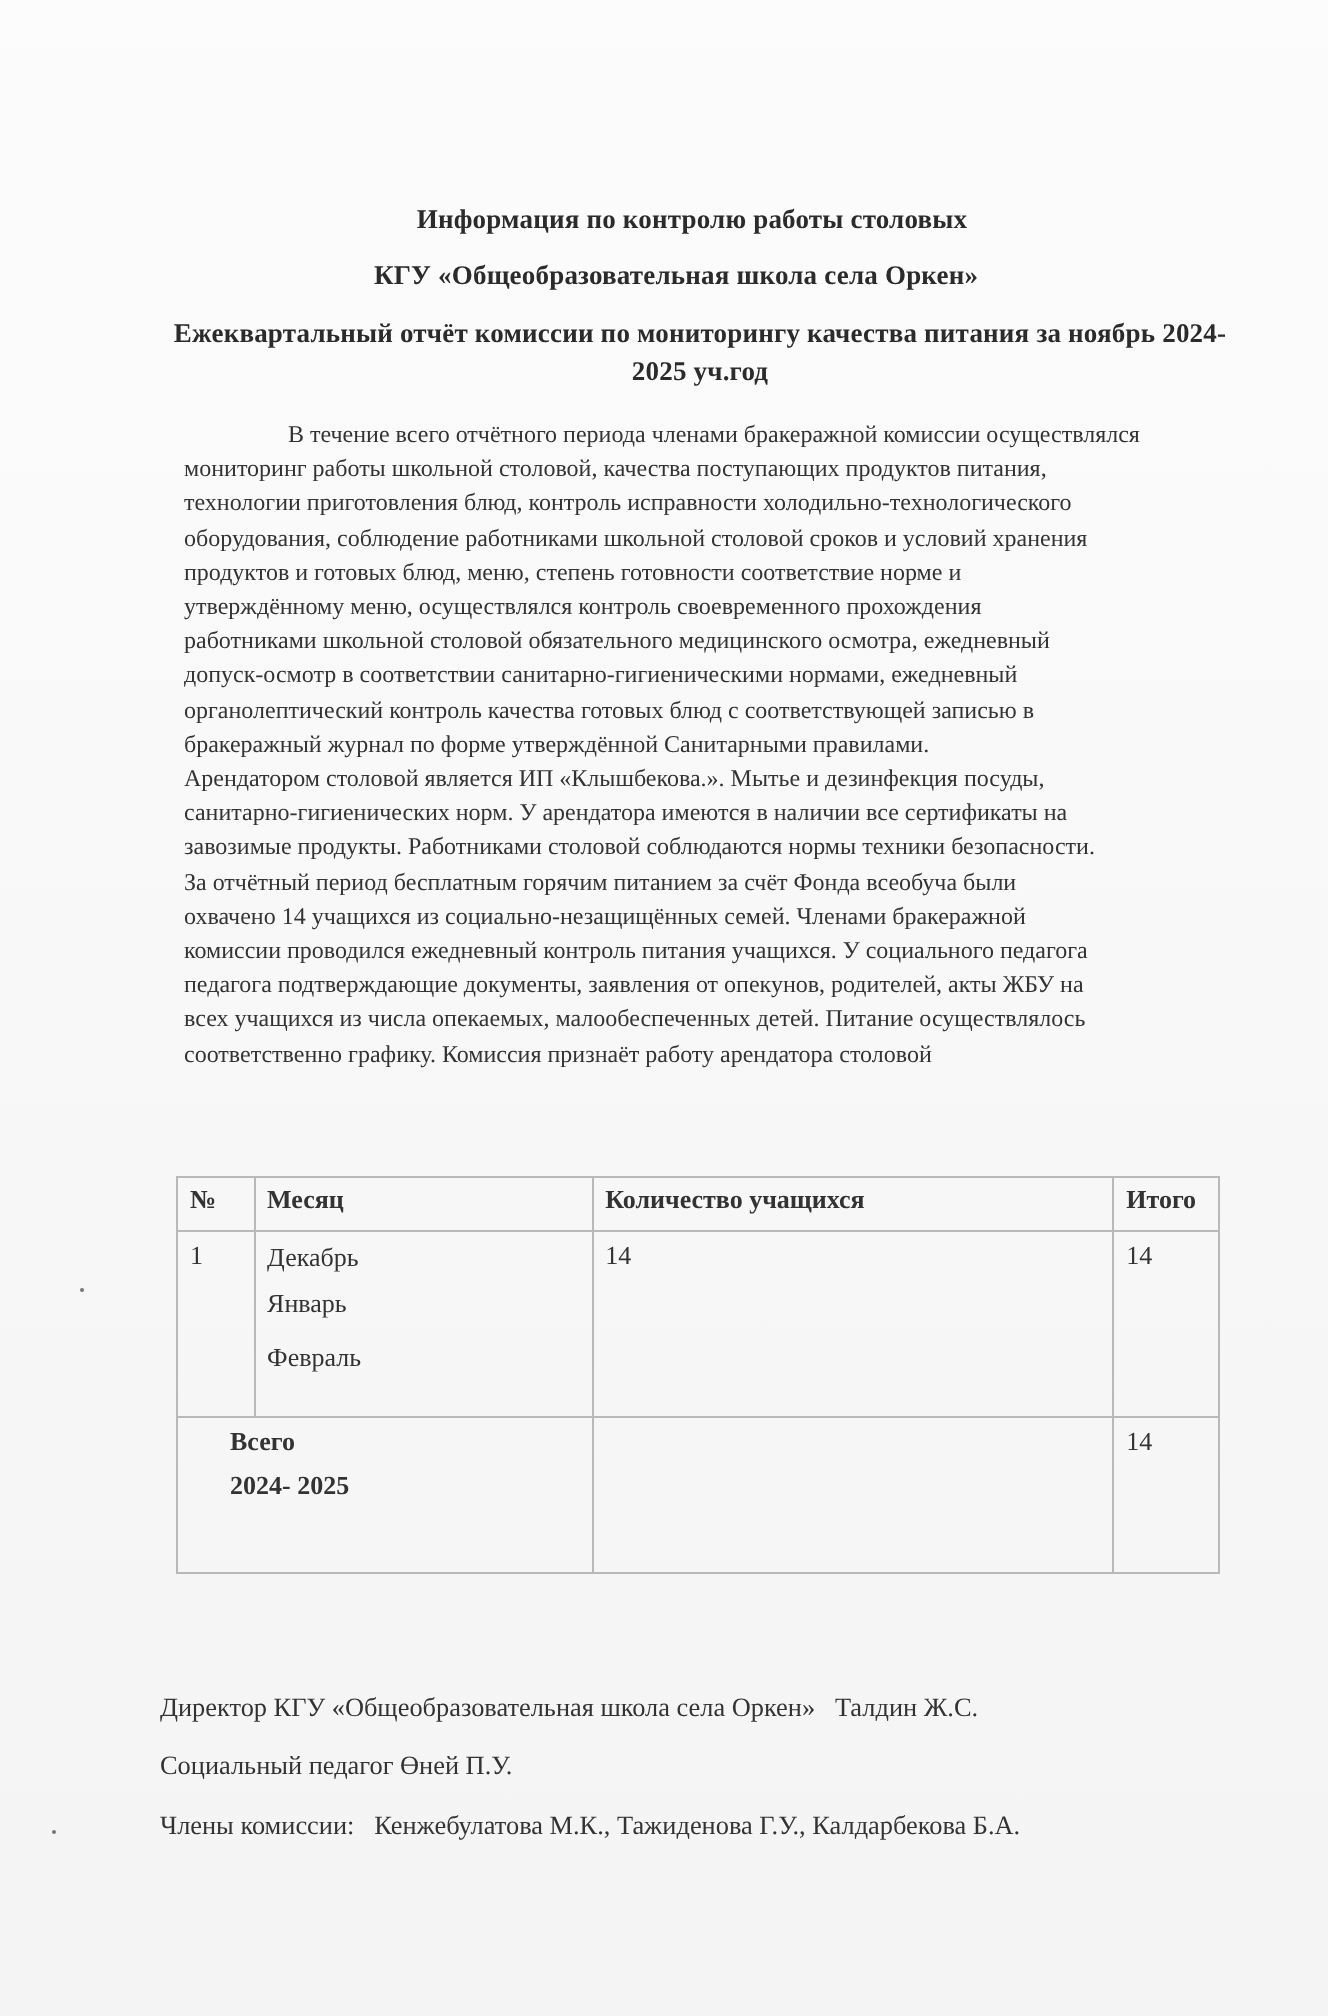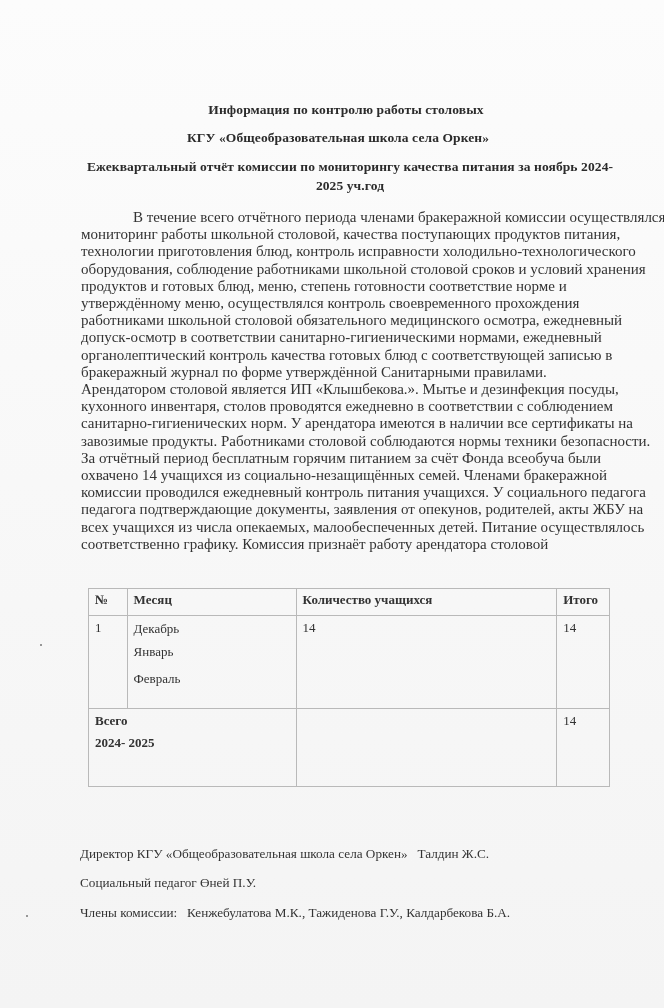--- a/index.html
+++ b/index.html
@@ -30,23 +30,23 @@
     font-size: 13.5px;
     color: #2b2b2b;
     letter-spacing: 0.1px;
   }
   #t1 { top: 102px; }
   #t2 { top: 130px; left: 6px; }
   #t3 { top: 157px; left: 24px; width: 652px; line-height: 19px; }
 
   .para {
     position: absolute;
-    left: 81px;
+    left: 92px;
     width: 540px;
-    font-size: 15px;
+    font-size: 12px;
     line-height: 17.2px;
     color: #333;
   }
   .para .line { display: block; white-space: nowrap; }
   #p1 { top: 209px; }
   .indent { padding-left: 52px; }
 
   table.report {
     position: absolute;
     left: 88px;
@@ -64,21 +64,21 @@
   }
   table.report th { font-weight: bold; height: 19px; padding-top: 3px; }
   .col-num { width: 26px; }
   .col-month { width: 160px; }
   .col-count { width: 254px; }
   .col-total { width: 40px; }
   .month-line { display: block; line-height: 27px; }
   .month-first { line-height: 18px; }
   .row-data td { height: 84px; }
   .row-total td { height: 69px; padding-top: 10px; }
-  .total-label { font-weight: bold; display: block; line-height: 27px; }
+  .total-label { font-weight: bold; display: block; line-height: 27px; margin-left: 20px; }
   .total-label:first-child { line-height: 16px; }
   th.th-total { padding-top: 7px; }
   td.td-total-value { padding-top: 8px; }
 
   .sig {
     position: absolute;
     left: 80px;
     font-size: 13.2px;
     color: #333;
     white-space: pre;
@@ -111,21 +111,20 @@
       <span class="line">мониторинг работы школьной столовой, качества поступающих продуктов питания,</span>
       <span class="line">технологии приготовления блюд, контроль исправности   холодильно-технологического</span>
       <span class="line">оборудования, соблюдение работниками школьной столовой сроков и условий хранения</span>
       <span class="line">продуктов и готовых блюд, меню, степень готовности соответствие норме и</span>
       <span class="line">утверждённому меню, осуществлялся контроль своевременного прохождения</span>
       <span class="line">работниками школьной столовой обязательного медицинского осмотра,   ежедневный</span>
       <span class="line">допуск-осмотр в соответствии санитарно-гигиеническими нормами, ежедневный</span>
       <span class="line">органолептический контроль качества готовых блюд  с соответствующей записью  в</span>
       <span class="line">бракеражный журнал по форме утверждённой Санитарными правилами.</span>
       <span class="line">Арендатором   столовой  является ИП «Клышбекова.». Мытье и дезинфекция посуды,</span>
-      <span class="line">кухонного инвентаря, столов проводятся ежедневно в соответствии с соблюдением</span>
       <span class="line">санитарно-гигиенических норм. У арендатора имеются в наличии все сертификаты на</span>
       <span class="line">завозимые продукты. Работниками столовой соблюдаются нормы техники безопасности.</span>
       <span class="line">За отчётный период  бесплатным горячим питанием за счёт Фонда всеобуча   были</span>
       <span class="line">охвачено 14 учащихся из социально-незащищённых семей. Членами бракеражной</span>
       <span class="line">комиссии проводился ежедневный контроль питания учащихся. У социального педагога</span>
       <span class="line">педагога подтверждающие документы, заявления от опекунов, родителей, акты ЖБУ на</span>
       <span class="line">всех учащихся из числа опекаемых, малообеспеченных детей. Питание осуществлялось</span>
       <span class="line">соответственно графику. Комиссия признаёт работу арендатора столовой</span>
     </div>
 

